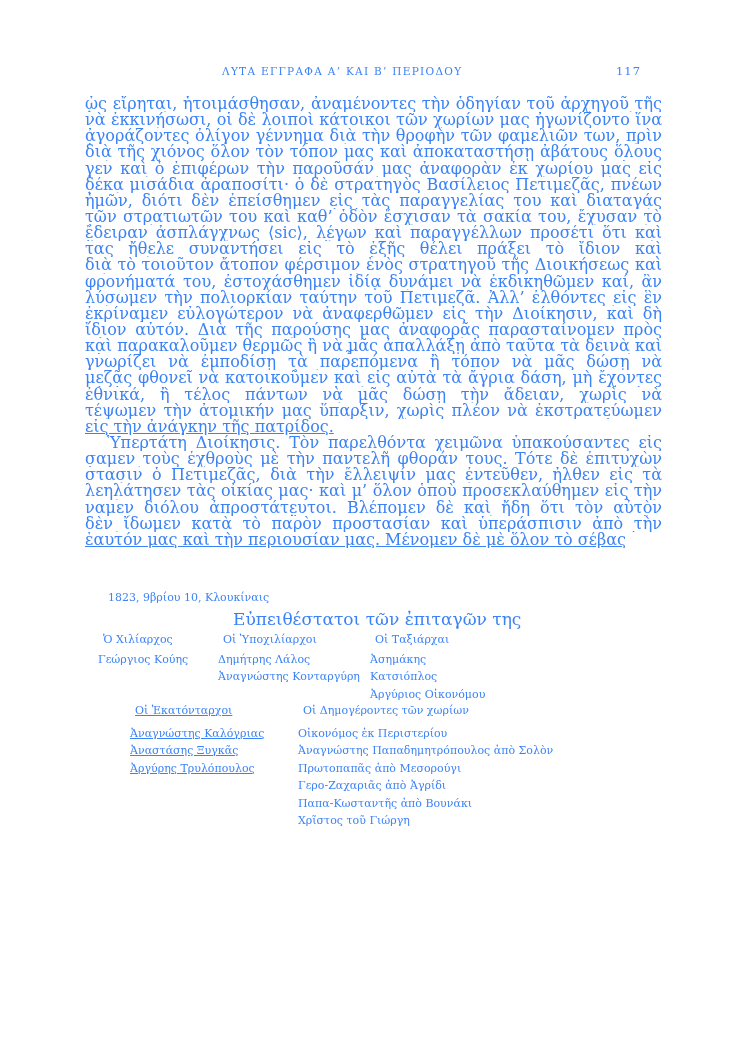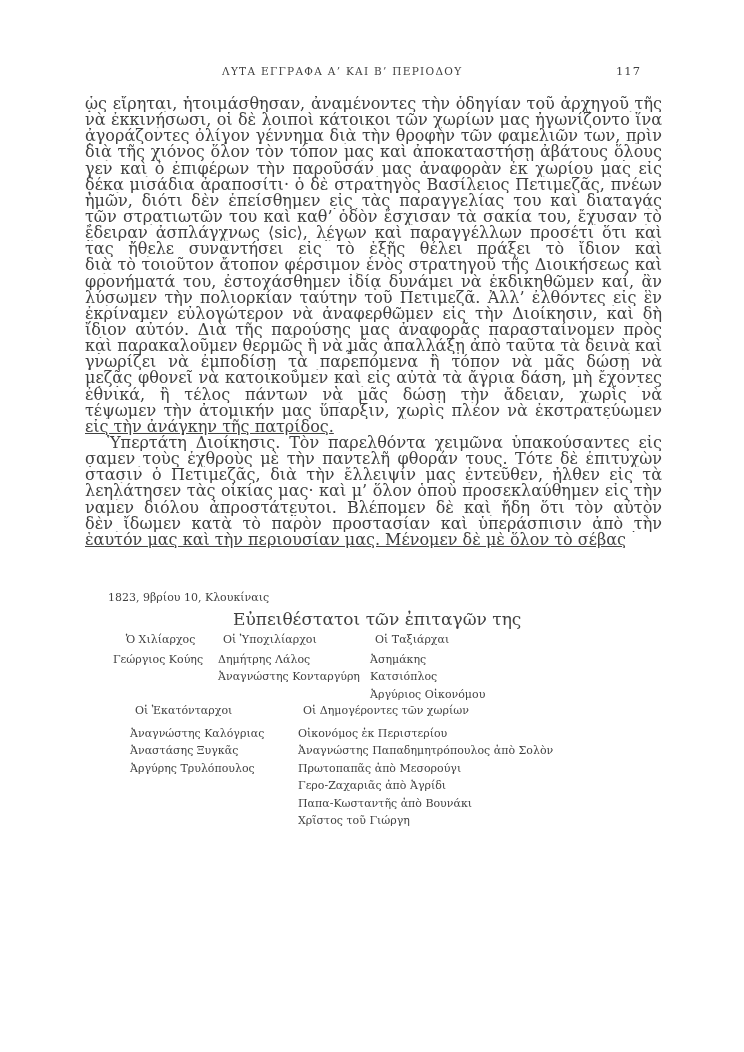--- a/index.html
+++ b/index.html
@@ -5,21 +5,21 @@
   html, body {
     margin: 0;
     padding: 0;
     background: #ffffff;
   }
   .sheet {
     position: relative;
     width: 744px;
     height: 1052px;
     background: #ffffff;
-    color: #404040;
+    color: #3b82f6;
     font-family: "DejaVu Serif", "Liberation Serif", "DejaVu Sans", serif;
     overflow: hidden;
   }
   .pagehead-title {
     position: absolute;
     left: 222px;
     top: 65px;
     font-size: 10.5px;
     letter-spacing: 1.3px;
     white-space: nowrap;
@@ -68,24 +68,24 @@
     white-space: nowrap;
   }
   .sigblock {
     position: absolute;
     display: flex;
     font-size: 11px;
     line-height: 17.5px;
   }
   .sigblock-1 { left: 98px; top: 631px; width: 560px; }
   .sigblock-2 { left: 130px; top: 702px; width: 530px; }
-  .sigblock-1 .sig-col:nth-child(1) { width: 120px; text-align: center; }
+  .sigblock-1 .sig-col:nth-child(1) { width: 120px; }
   .sigblock-1 .sig-col:nth-child(2) { width: 152px; }
   .sigblock-1 .sig-col:nth-child(3) { flex: 1; }
-  .sigblock-2 .sig-col:nth-child(1) { width: 168px; }
+  .sigblock-2 .sig-col:nth-child(1) { width: 168px; text-decoration: underline; }
   .sigblock-2 .sig-col:nth-child(2) { flex: 1; }
   .sig-head {
     padding-left: 5px;
     margin-bottom: 2px;
     white-space: nowrap;
   }
   .sigblock-2 .sig-head { margin-bottom: 5px; }
   .sig-name { white-space: nowrap; }
 </style>
 </head>

